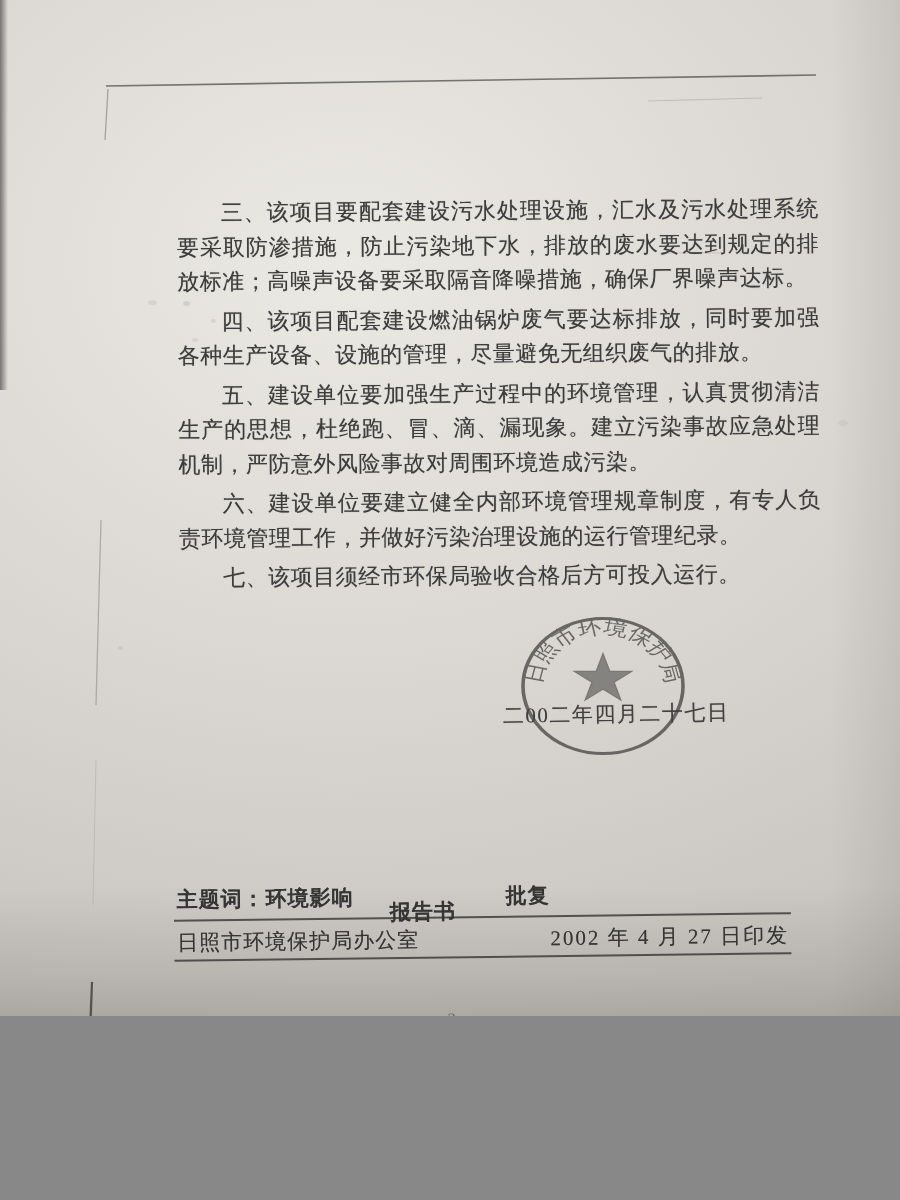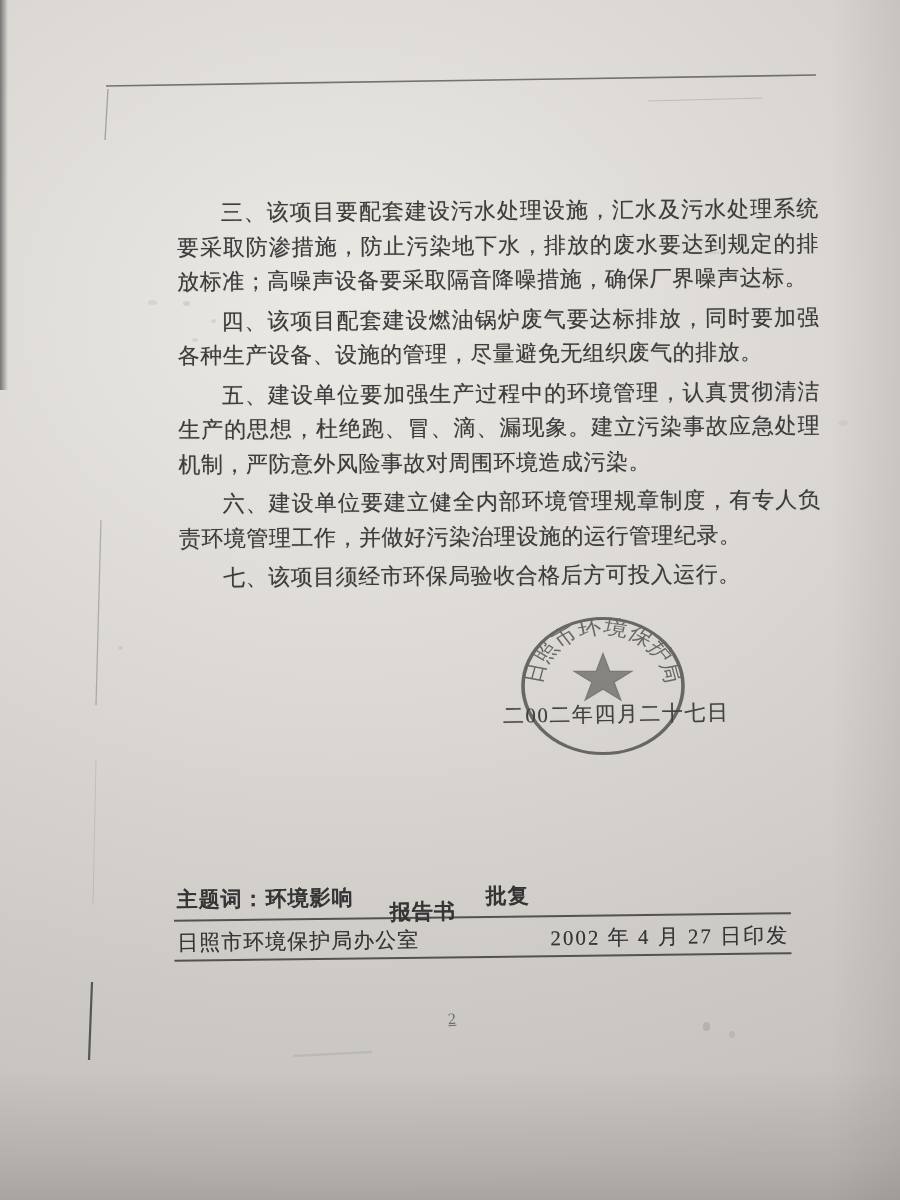--- a/index.html
+++ b/index.html
@@ -1,18 +1,18 @@
 <!DOCTYPE html>
 <html><head>
 <meta charset="utf-8">
 <style>
   html,body{margin:0;padding:0;background:#888;}
   .photo{
     position:relative;
-    width:900px;height:1200px;
+    width:900px;height:1016px;
     overflow:hidden;
     background:
       radial-gradient(ellipse 1100px 900px at 38% 26%, rgba(236,234,229,0.95) 0%, rgba(219,216,211,0.9) 45%, rgba(206,203,199,0.85) 75%, rgba(196,193,189,0.9) 100%),
       linear-gradient(180deg, #dcd9d5 0%, #d9d6d2 60%, #cdcac6 82%, #c1beba 100%);
     font-family:"Liberation Serif","DejaVu Serif",serif;
   }
   
   .edge-left-dark{
     position:absolute;left:0;top:0;width:8px;height:390px;
     background:linear-gradient(90deg, rgba(70,70,70,0.85), rgba(70,70,70,0));
@@ -55,21 +55,21 @@
   }
   .kw-row{
     position:relative;height:26px;
     font-family:"Liberation Sans","DejaVu Sans",sans-serif;
     font-weight:700;font-size:21px;letter-spacing:1px;
     text-shadow:0 0 0.6px rgba(60,60,60,0.5);
   }
   .kw-label{position:absolute;left:3px;top:0;}
   .kw-0{position:absolute;left:92px;top:0;}
   .kw-1{position:absolute;left:216px;top:15px;}
-  .kw-2{position:absolute;left:312px;top:0;}
+  .kw-2{position:absolute;left:332px;top:0;}
   .footer-rule{
     height:0;border-top:2px solid rgba(55,55,55,0.82);
     margin:0;
   }
   .rule-1{margin-top:8px;}
   .issuer-row{
     position:relative;height:38px;
     font-size:21px;letter-spacing:1px;
     text-shadow:0 0 0.6px rgba(60,60,60,0.5);
   }

